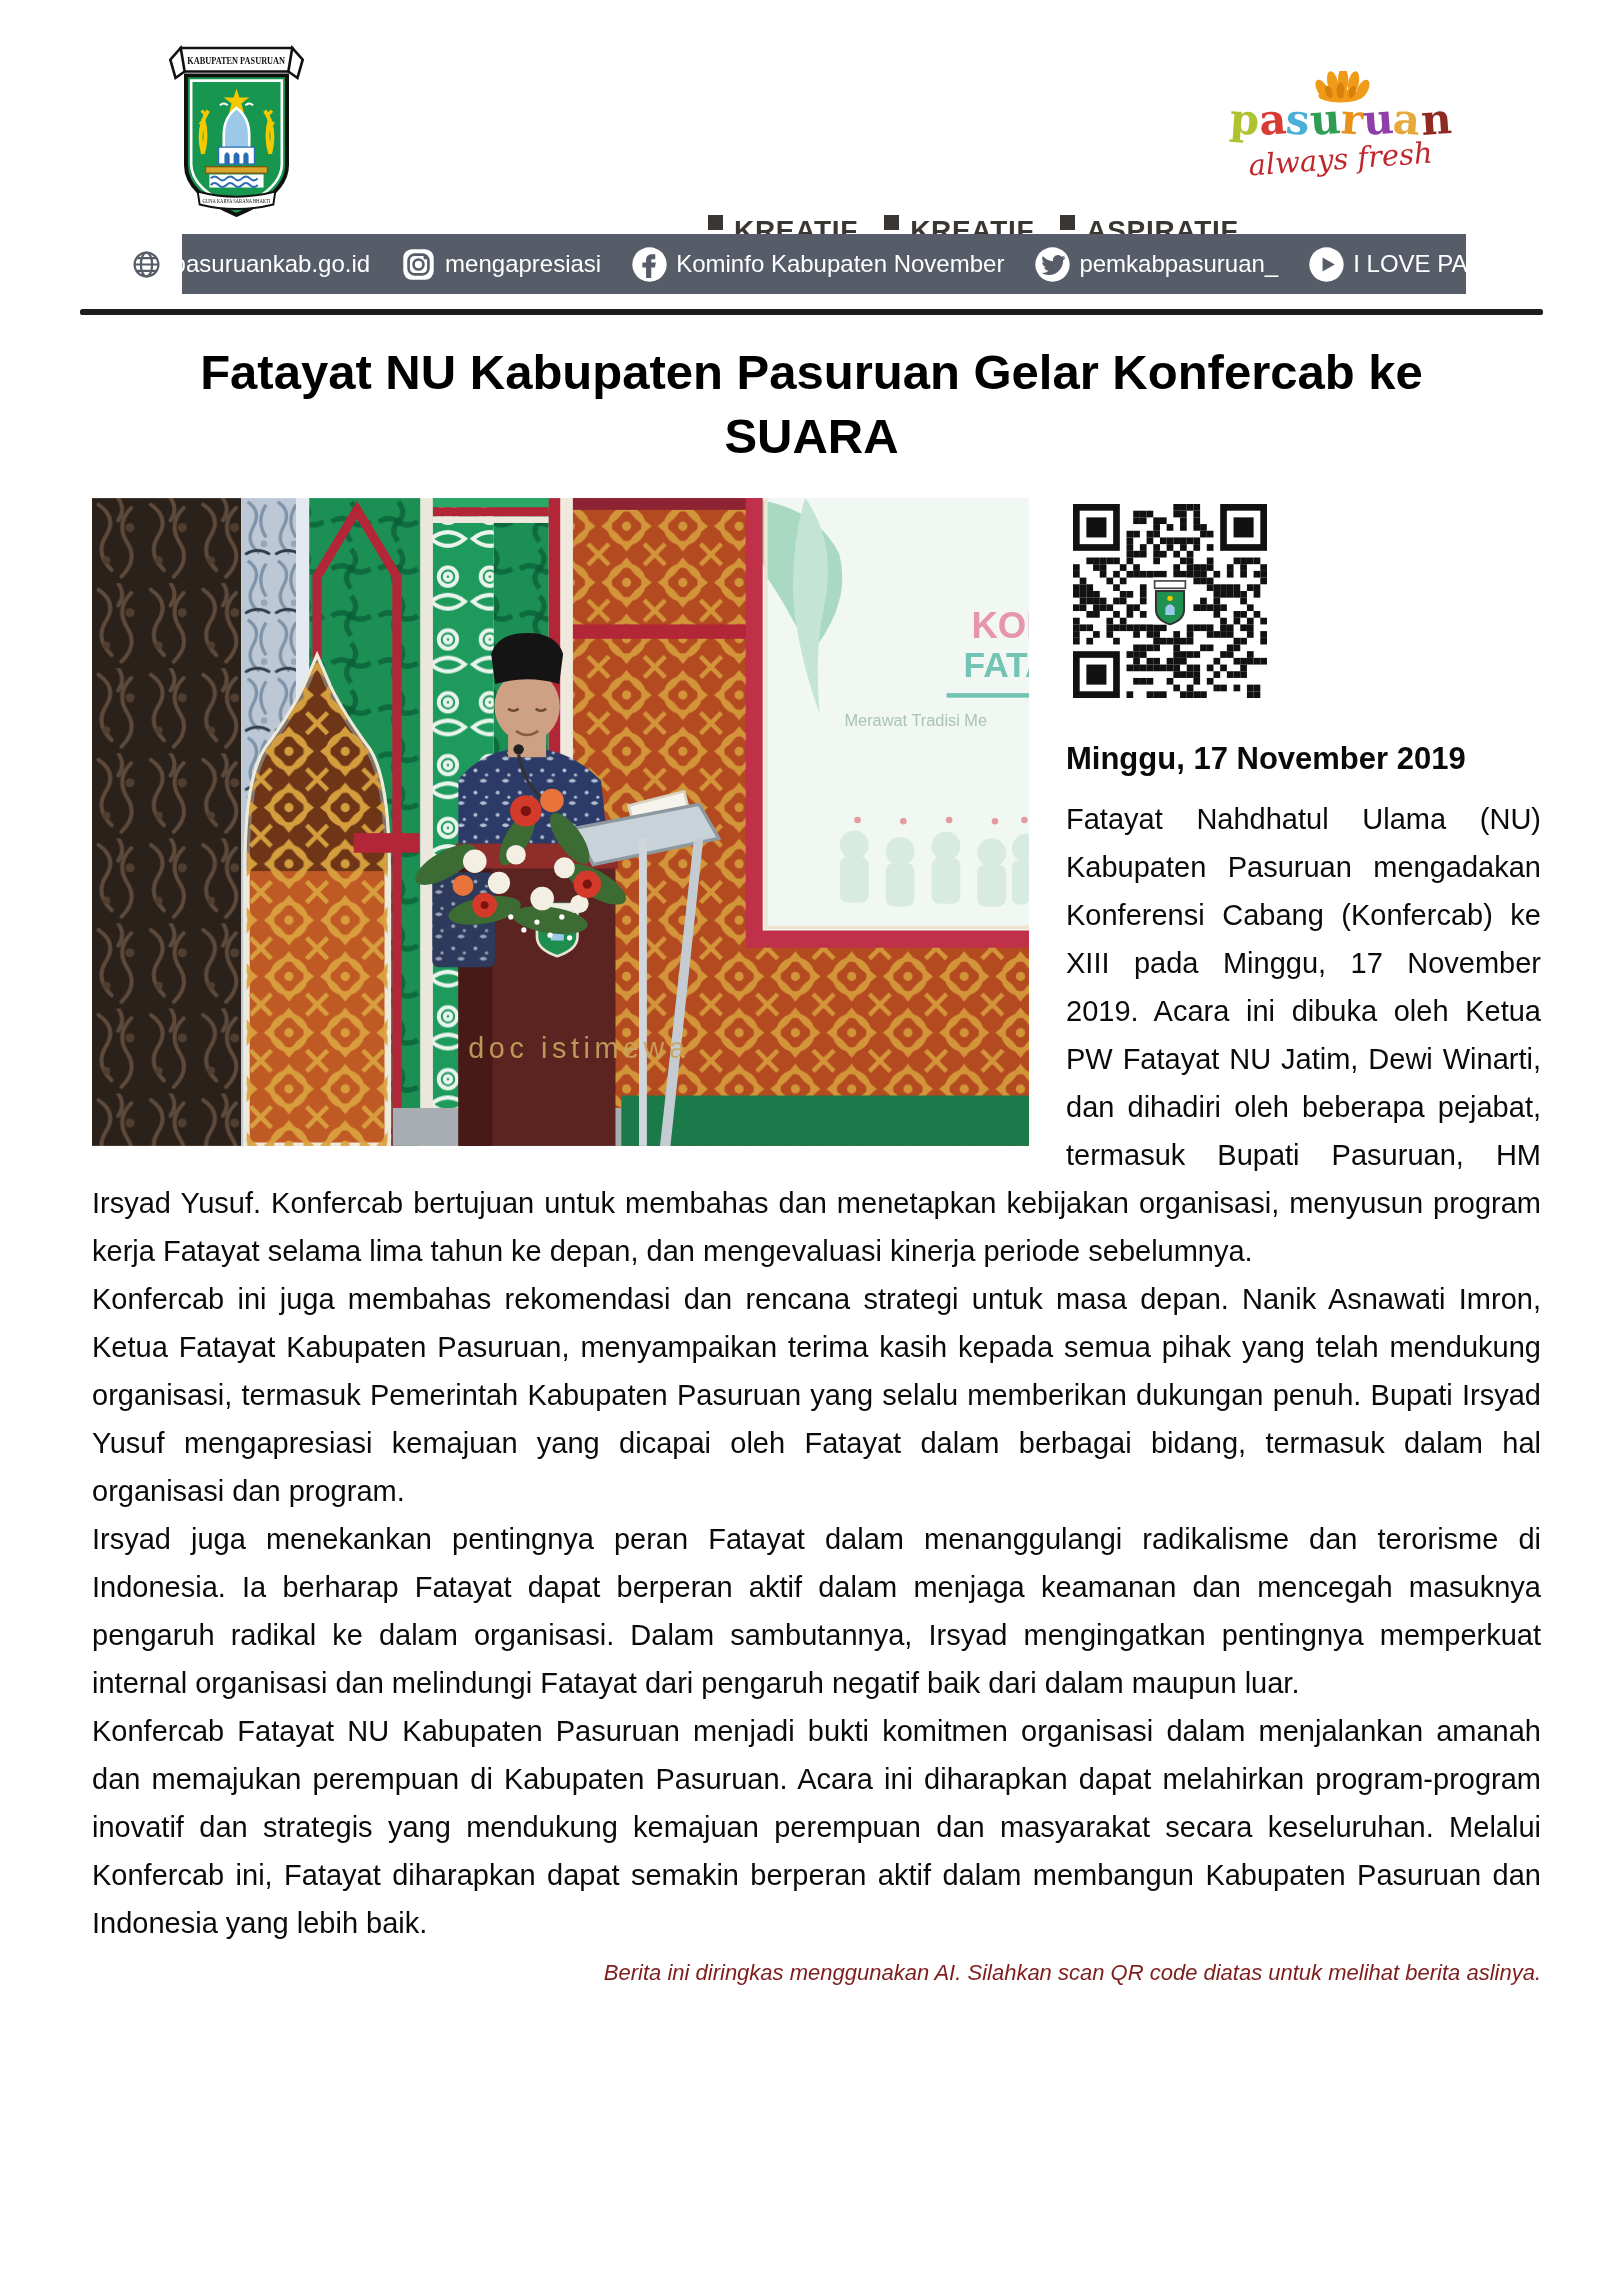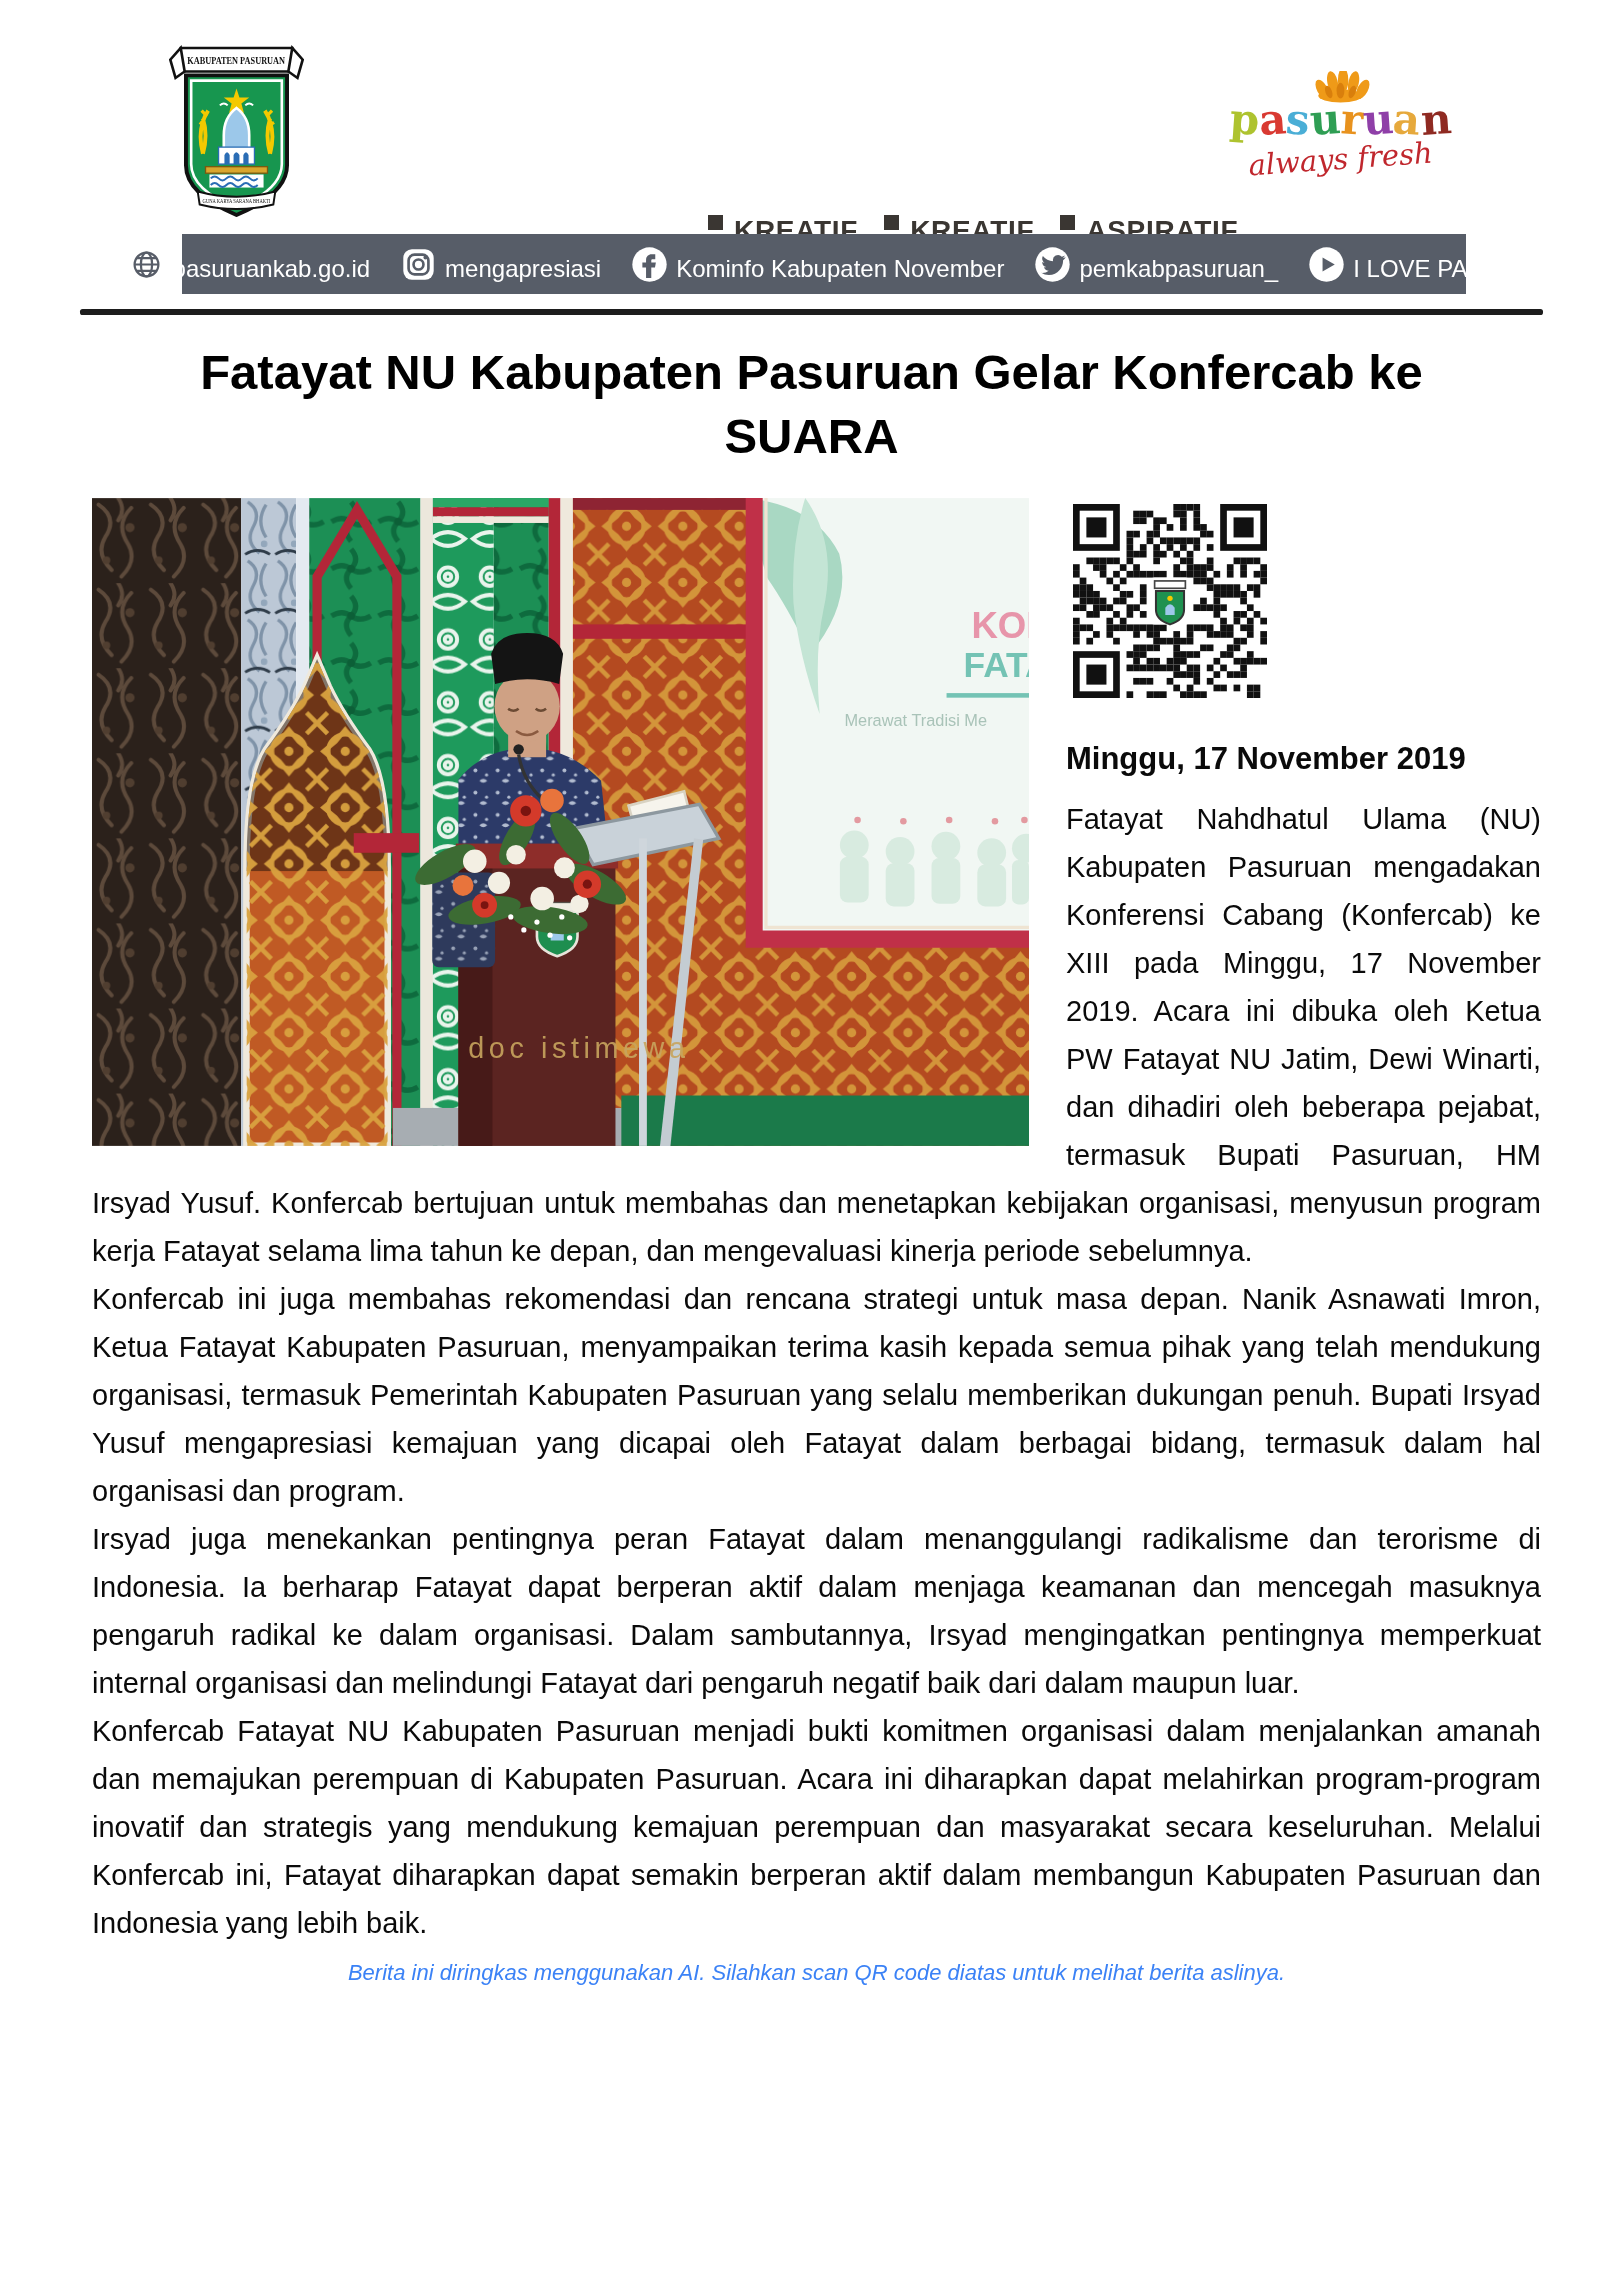--- a/index.html
+++ b/index.html
@@ -18,34 +18,34 @@
   .tagline-square{width:15px;height:15px;background:#3a3632;display:inline-block;}
   .brand{position:absolute;left:1203px;top:71px;width:275px;text-align:center;}
   .brand-crown{margin-bottom:-7.9px;}
   .brand-letters{display:flex;justify-content:center;font-family:"DejaVu Serif","Liberation Serif",serif;
     font-weight:bold;font-size:42px;line-height:42px;}
   .brand-letters span{display:inline-block;}
   .brand-slogan{font-family:"DejaVu Serif","Liberation Serif",serif;font-style:italic;
     font-size:29px;color:#c0272d;transform:rotate(-4deg);margin-top:1.3px;}
   .social-bar{position:absolute;left:182px;top:234px;width:1284px;height:60px;background:#575d68;
     display:flex;align-items:center;justify-content:center;gap:30px;color:#fff;font-size:24px;}
-  .social-item{display:flex;align-items:flex-end;gap:8px;white-space:nowrap;}
+  .social-item{display:flex;align-items:center;gap:8px;white-space:nowrap;}
   
   .rule{width:1463px;height:5.9px;background:#1d1d1d;margin:13px auto 0;border-radius:2.6px;}
   .title{margin-top:25px;text-align:center;font-weight:bold;font-size:49px;line-height:64px;color:#000;}
   
   .article-body{margin-top:30px;padding:0 82px 0 92px;font-size:29px;line-height:48px;
     text-align:justify;color:#0a0a0a;}
   .photo{float:left;width:937px;height:648px;margin:0 37px 19.6px 0;}
   .photo svg{display:block;}
   .qr-wrap{line-height:0;}
   .qr-box{display:inline-block;background:#fff;padding:6.5px;}
   .date{font-weight:bold;font-size:31px;line-height:37px;margin:35px 0 18.3px;text-align:left;}
   .article-body p{margin:0;}
-  .note{padding:10.5px 82px 0 92px;font-size:22px;line-height:29px;font-style:italic;color:#3b82f6;text-align:center;}
+  .note{padding:10.5px 82px 0 92px;font-size:22px;line-height:29px;font-style:italic;color:#7f1d1d;text-align:right;}
 </style>
 </head>
 <body>
 
 <div class="header">
 
   <div class="emblem">
     <svg width="135" height="185" viewBox="0 0 207 282">
 
       <path d="M18 16 L189 16 L197 52 L10 52 Z" fill="#ffffff" stroke="#111" stroke-width="4"></path>

